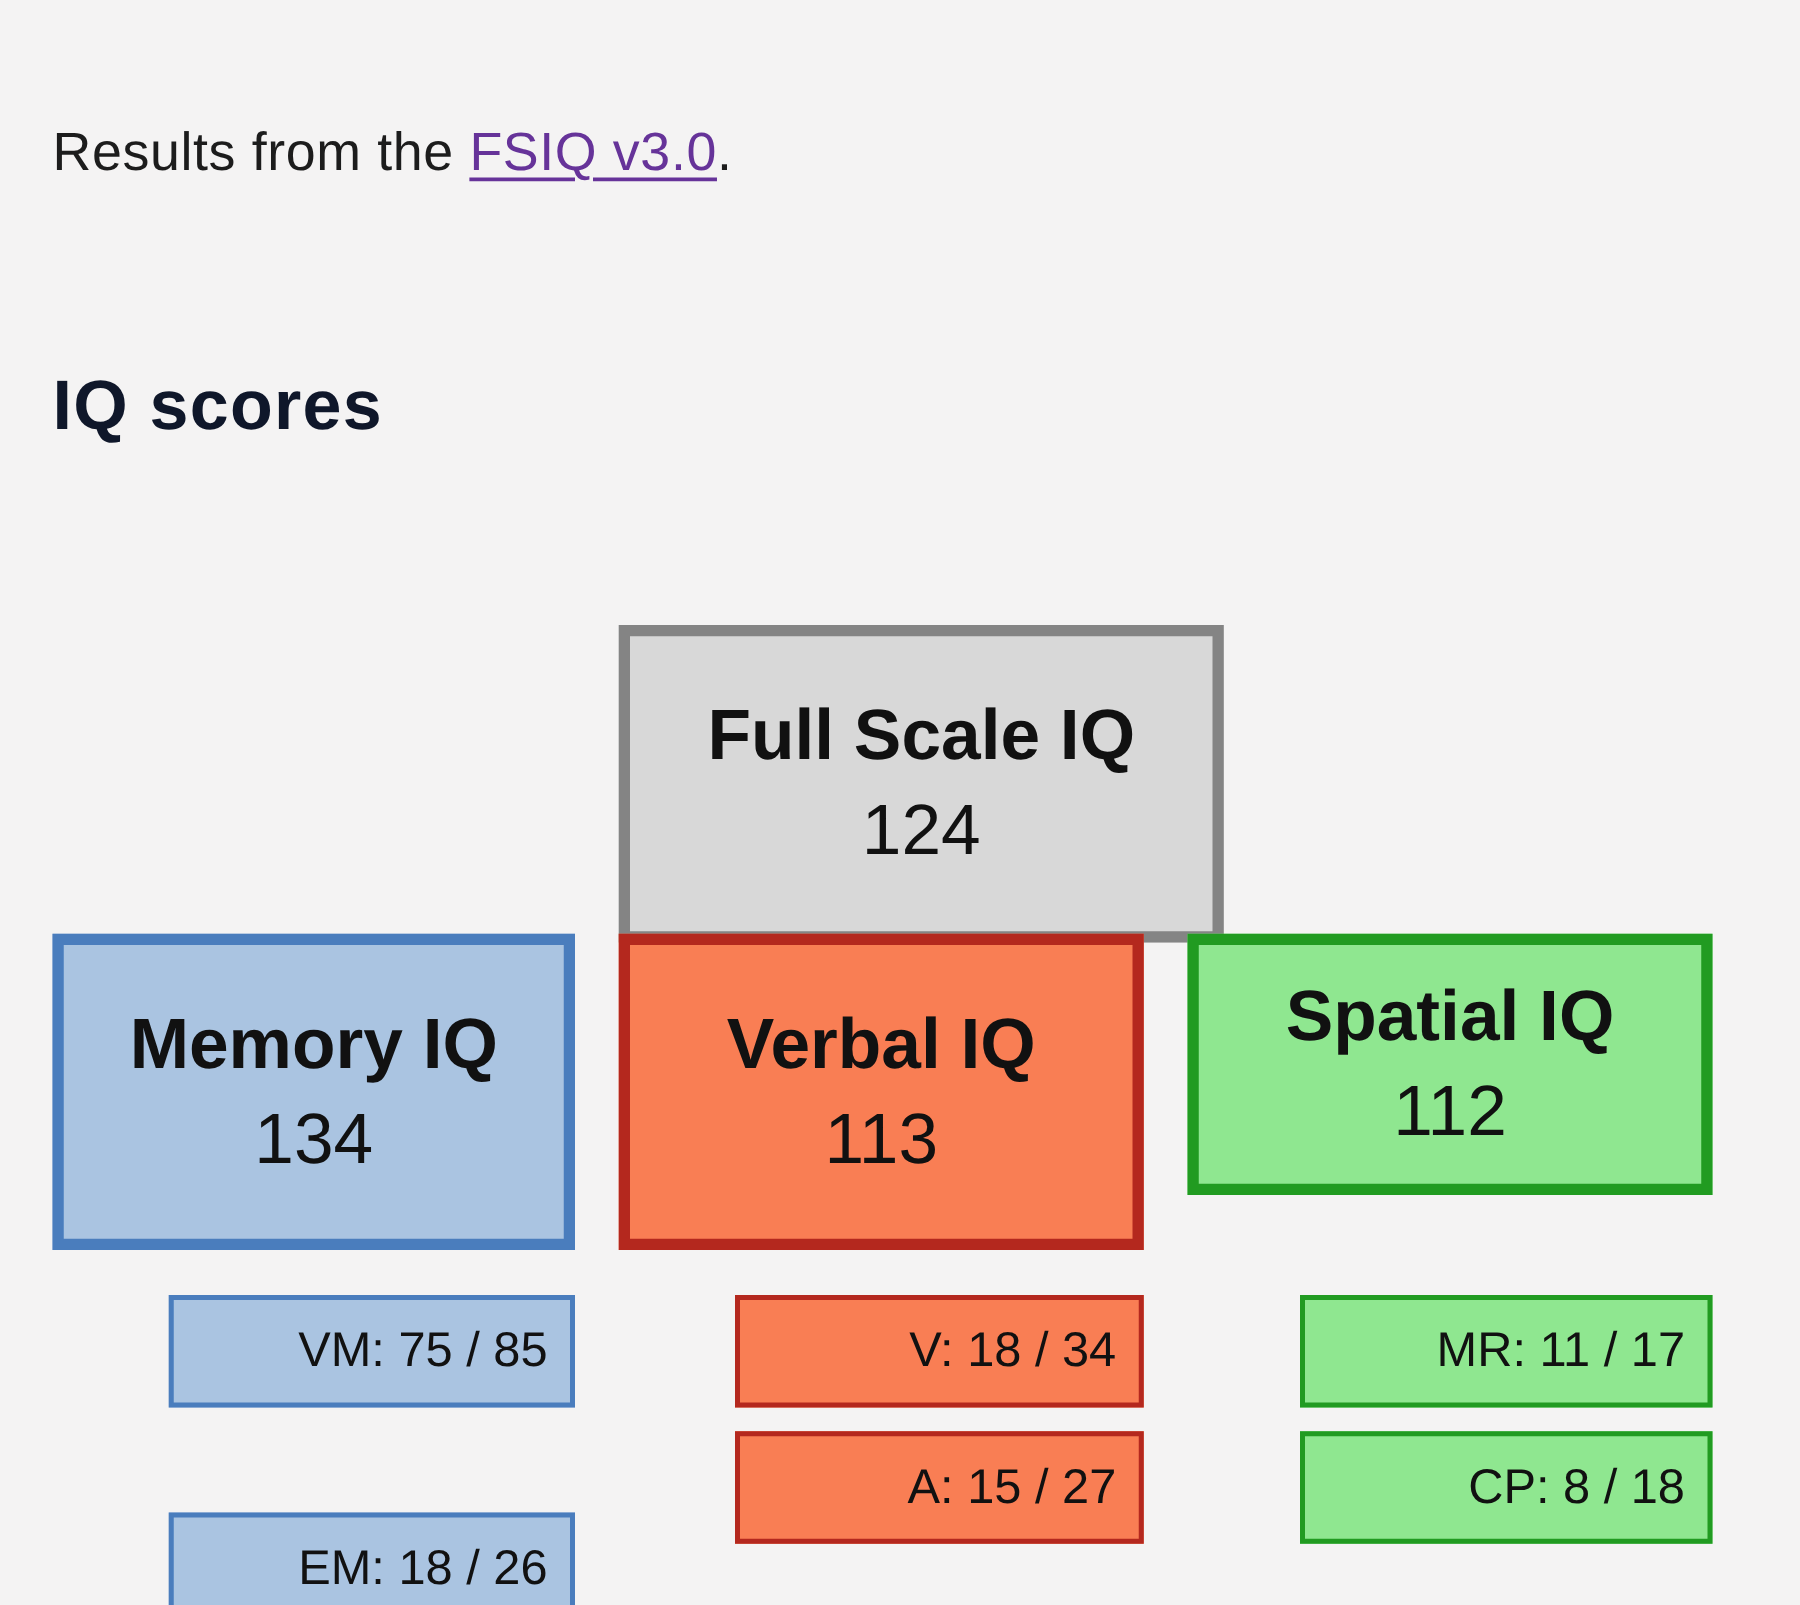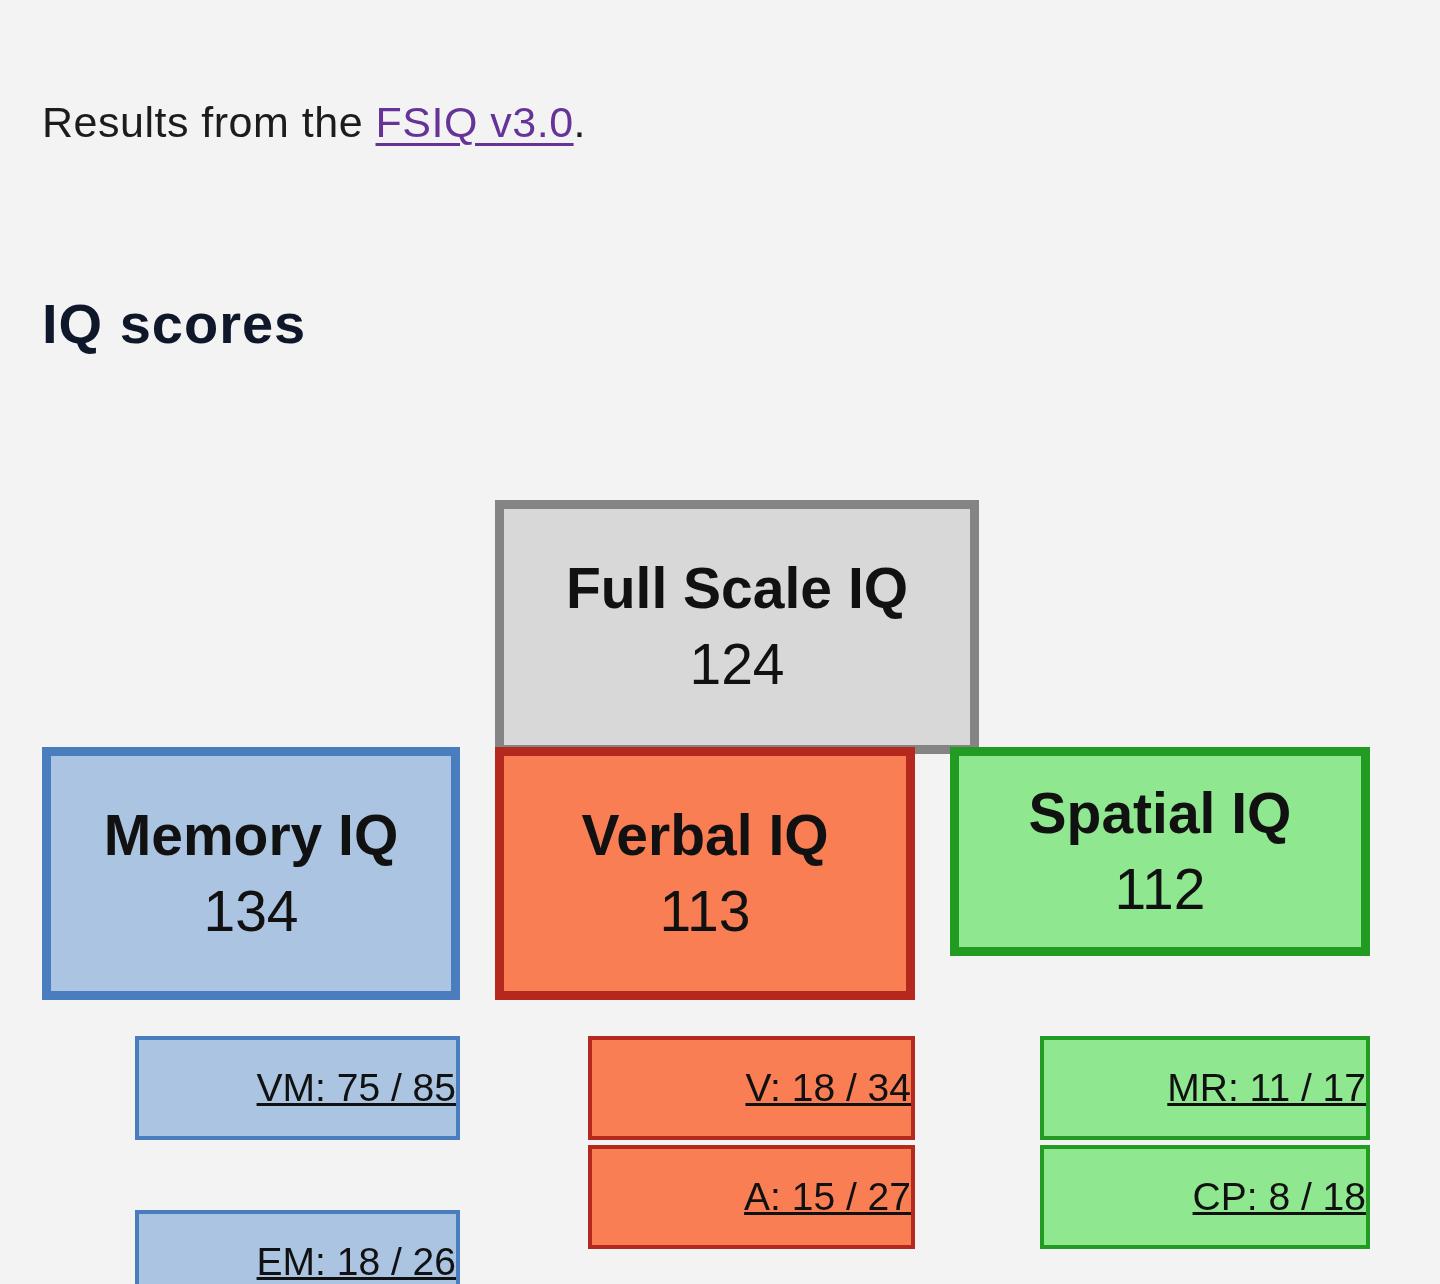--- a/index.html
+++ b/index.html
@@ -64,24 +64,24 @@
   .box-memory { left: 42px;  top: 747px;  width: 418px; height: 253px; }
   .box-verbal { left: 495px; top: 747px;  width: 420px; height: 253px; }
   .box-spatial{ left: 950px; top: 747px;  width: 420px; height: 209px; }
   .sub-box {
     position: absolute;
     display: flex;
     align-items: center;
     justify-content: flex-end;
     border-style: solid;
     border-width: 4px;
-    height: 104px;
+    height: 90px;
     font-size: 39px;
     color: #111111;
-    text-decoration: underline;
+    padding-right: 18px;
   }
   .sub-mem-1 { left: 135px;  top: 1036px; width: 325px; }
   .sub-mem-2 { left: 135px;  top: 1184px; width: 325px; margin-top: 26px; }
   .sub-ver-1 { left: 588px;  top: 1036px; width: 327px; }
   .sub-ver-2 { left: 588px;  top: 1145px; width: 327px; text-align: center; }
   .sub-spa-1 { left: 1040px; top: 1036px; width: 330px; }
   .sub-spa-2 { left: 1040px; top: 1145px; width: 330px; }
 </style>
 </head>
 <body>

